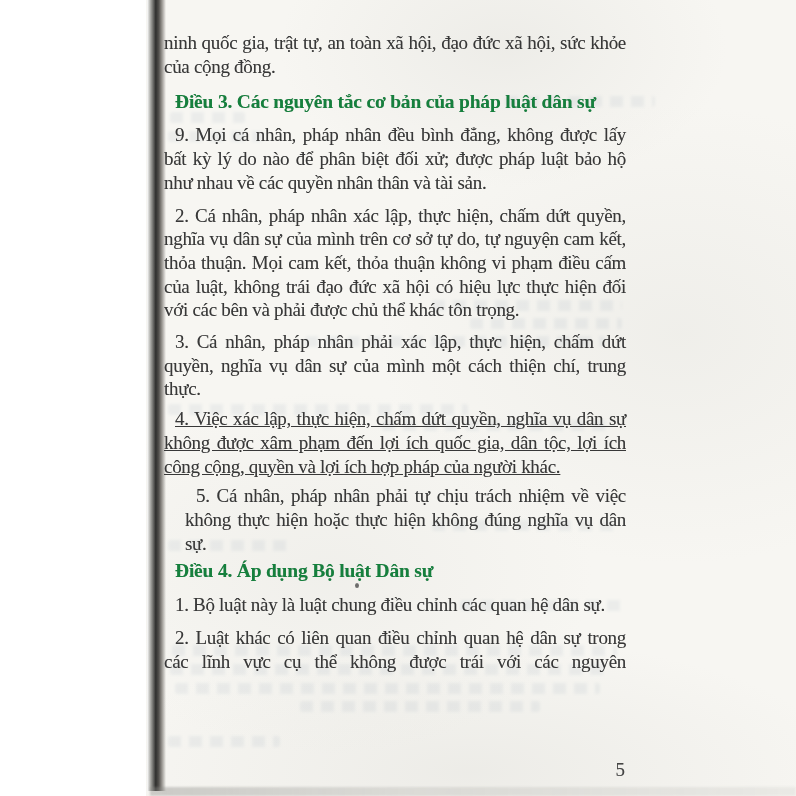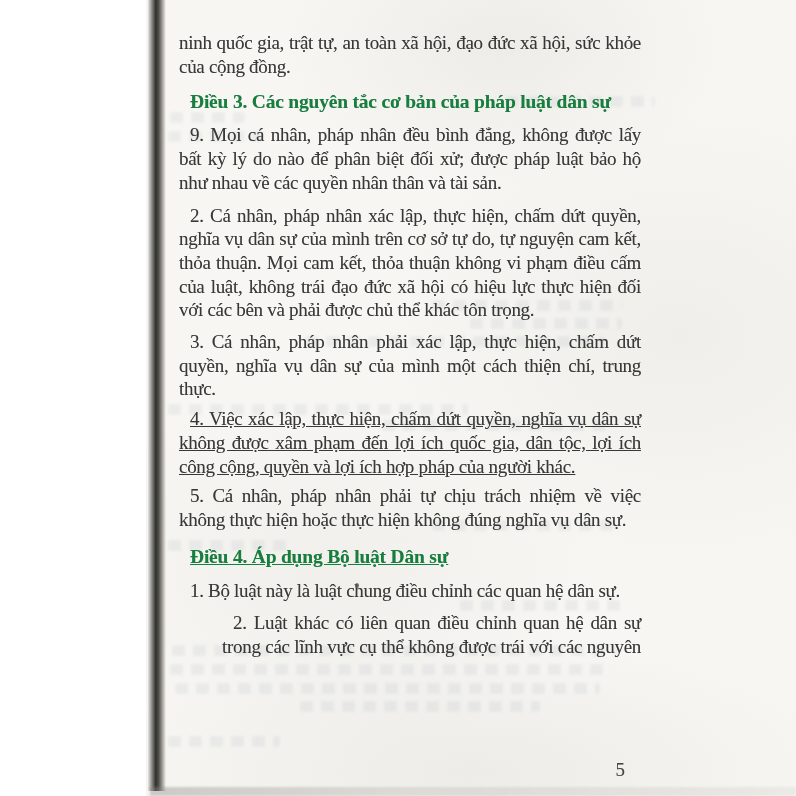--- a/index.html
+++ b/index.html
@@ -58,51 +58,51 @@
     height: 11px;
     border-radius: 3px;
     background: repeating-linear-gradient(90deg,
       rgba(122,142,164,0.55) 0 13px,
       rgba(122,142,164,0) 13px 21px);
     filter: blur(1.6px);
     opacity: 0.17;
   }
   .textblock {
     position: absolute;
-    left: 179px; top: 0;
+    left: 164px; top: 0;
     width: 462px;
     color: #383838;
     font-size: 19px;
     line-height: 23.7px;
     letter-spacing: -0.3px;
     text-shadow: 0 0 0.6px rgba(60,60,60,0.35);
   }
   .textblock p {
     margin: 0;
     text-align: justify;
     text-indent: 11px;
   }
   .textblock p.flush { text-indent: 0; }
-  .justify-last { text-align-last: justify; padding-left: 43px; }
+  .justify-last { text-align-last: justify; }
   .heading {
     margin: 0 0 0 11px;
     font-size: 19.5px;
     font-weight: bold;
     color: #15803d;
     letter-spacing: -0.2px;
     line-height: 24px;
   }
   .m-intro { margin-top: 31px !important; }
   .m-h3    { margin-top: 12px; }
   .m-c1    { margin-top: 9px  !important; }
   .m-c2    { margin-top: 9px  !important; }
   .m-c3    { margin-top: 8px  !important; }
   .m-c4    { margin-top: 6px  !important; text-decoration: underline; }
-  .m-c5    { margin-top: 6px  !important; }
-  .m-h4    { margin-top: 13px; text-decoration: underline; }
+  .m-c5    { margin-top: 6px  !important; padding-left: 21px; }
+  .m-h4    { margin-top: 4px; }
   .m-c6    { margin-top: 10px !important; }
   .m-c7    { margin-top: 9px  !important; }
   .ink-dot {
     position: absolute;
     left: 355px; top: 583px;
     width: 4px; height: 5px;
     border-radius: 50%;
     background: #565656;
     opacity: 0.85;
   }

